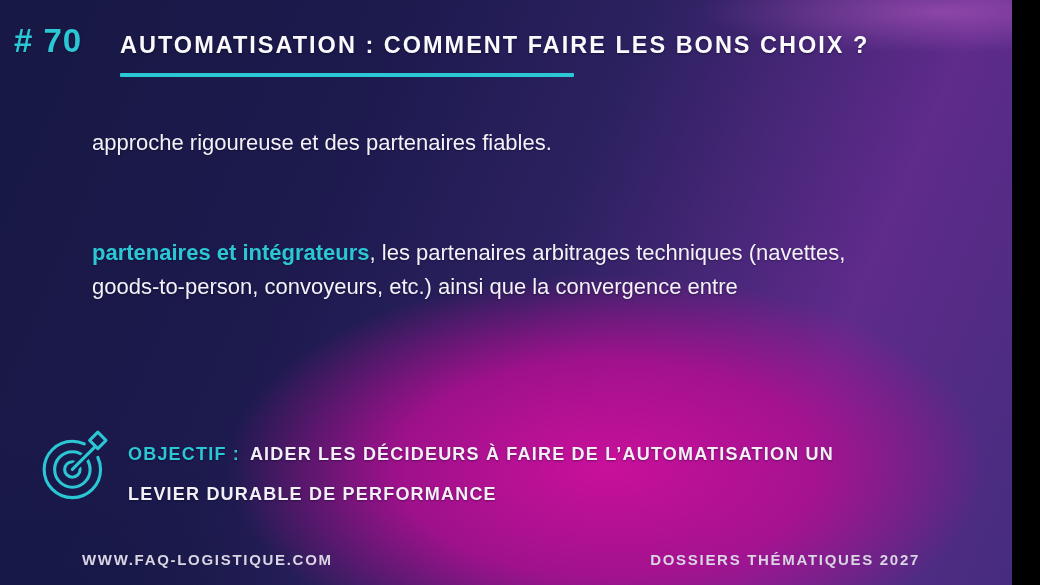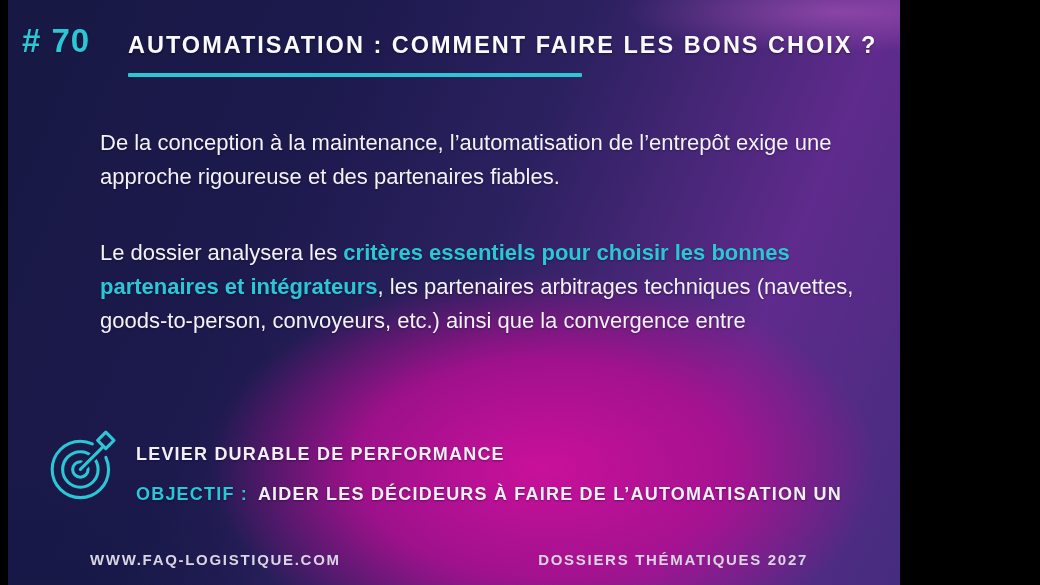--- a/index.html
+++ b/index.html
@@ -1,26 +1,25 @@
 <!DOCTYPE html>
 <html><head>
 <meta charset="utf-8">
 <style>
   html,body{margin:0;padding:0;background:#000;}
   .slide{
     position:relative;
-    width:892px;height:585px;
+    width:1012px;height:585px;
     overflow:hidden;
     font-family:"Liberation Sans",sans-serif;
     background:
       radial-gradient(ellipse 34% 10% at 93% 2%, rgba(190,96,198,0.50), rgba(190,96,198,0) 70%),
       radial-gradient(ellipse 42% 46% at 4% 102%, rgba(22,24,70,0.95), rgba(22,24,70,0) 62%),
       radial-gradient(ellipse 52% 46% at 60% 80%, #C9109A 0%, rgba(178,14,146,0.85) 40%, rgba(130,20,140,0) 72%),
       linear-gradient(113deg, #171843 0%, #1D1A4E 32%, #2C2160 52%, #5F2B8C 78%, #452C7E 100%);
-    margin-left: 8px;
   }
   .slide-number{
     position:absolute;left:14px;top:22px;
     font-size:33px;font-weight:700;letter-spacing:1px;
     color:#2BC7D4;
     text-shadow:0 1px 2px rgba(8,6,30,0.45);
     white-space:nowrap;
   }
   .header{position:absolute;left:120px;top:32px;}
   .title{
@@ -68,46 +67,44 @@
 <div class="slide">
 
   <div class="slide-number"># 70</div>
 
   <div class="header">
     <h1 class="title">AUTOMATISATION : COMMENT FAIRE LES BONS CHOIX ?</h1>
     <div class="title-underline"></div>
   </div>
 
   <div class="paragraph intro">
-    <div class="line">De la conception à la maintenance, l’automatisation de l’entrepôt exige une</div>
     <div class="line">approche rigoureuse et des partenaires fiables.</div>
   </div>
 
   <div class="paragraph analysis">
-    <div class="line"><span>Le dossier analysera les </span><span class="hl">critères essentiels pour choisir les bonnes</span></div>
     <div class="line"><span class="hl">partenaires et intégrateurs</span><span>, les partenaires arbitrages techniques (navettes,</span></div>
     <div class="line">goods-to-person, convoyeurs, etc.) ainsi que la convergence entre</div>
   </div>
 
   <div class="objective">
     <svg class="target" viewBox="0 0 88 88" aria-hidden="true">
       <g fill="none" stroke="#2BC7D4" stroke-width="3.4" stroke-linecap="round" stroke-linejoin="round">
         <circle cx="40" cy="50" r="31" pathLength="100" stroke-dasharray="82 11 7"></circle>
         <circle cx="40" cy="50" r="19.5"></circle>
         <circle cx="40" cy="50" r="8.5"></circle>
       </g>
       <line x1="40" y1="50" x2="64" y2="26" stroke="#181A48" stroke-width="9" stroke-linecap="butt"></line>
       <g fill="none" stroke="#2BC7D4" stroke-width="3.4" stroke-linecap="round" stroke-linejoin="round">
         <line x1="40" y1="50" x2="64" y2="26"></line>
         <path d="M68,9 L77,18 L68,27 L59,18 Z"></path>
       </g>
     </svg>
     <div class="obj-text">
+      <div class="obj-line"><span class="obj-label">OBJECTIF :</span><span>AIDER LES DÉCIDEURS À FAIRE DE L’AUTOMATISATION UN</span></div>
       <div class="obj-line">LEVIER DURABLE DE PERFORMANCE</div>
-      <div class="obj-line"><span class="obj-label">OBJECTIF :</span><span>AIDER LES DÉCIDEURS À FAIRE DE L’AUTOMATISATION UN</span></div>
     </div>
   </div>
 
   <div class="footer">
     <span class="site">WWW.FAQ-LOGISTIQUE.COM</span>
     <span class="edition">DOSSIERS THÉMATIQUES 2027</span>
   </div>
 
 </div>
 

